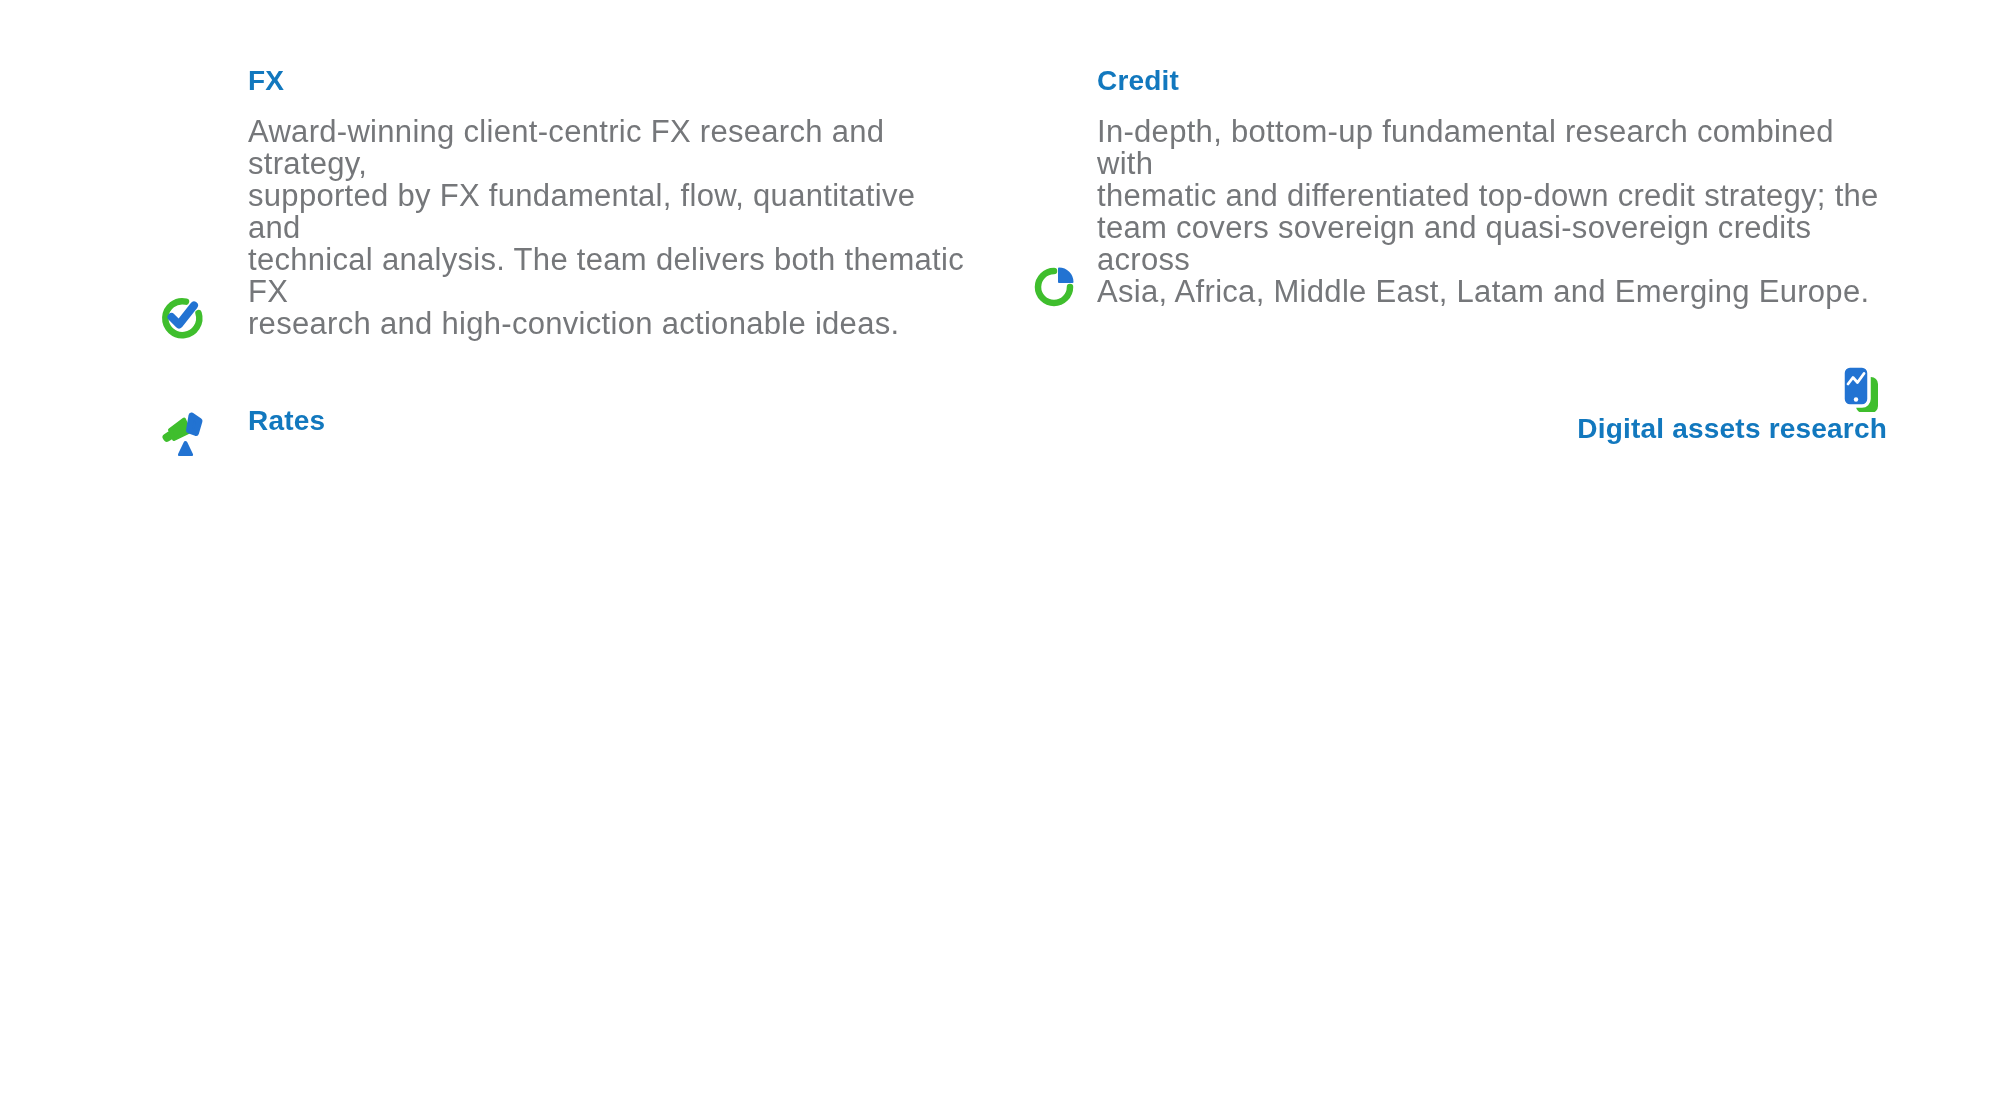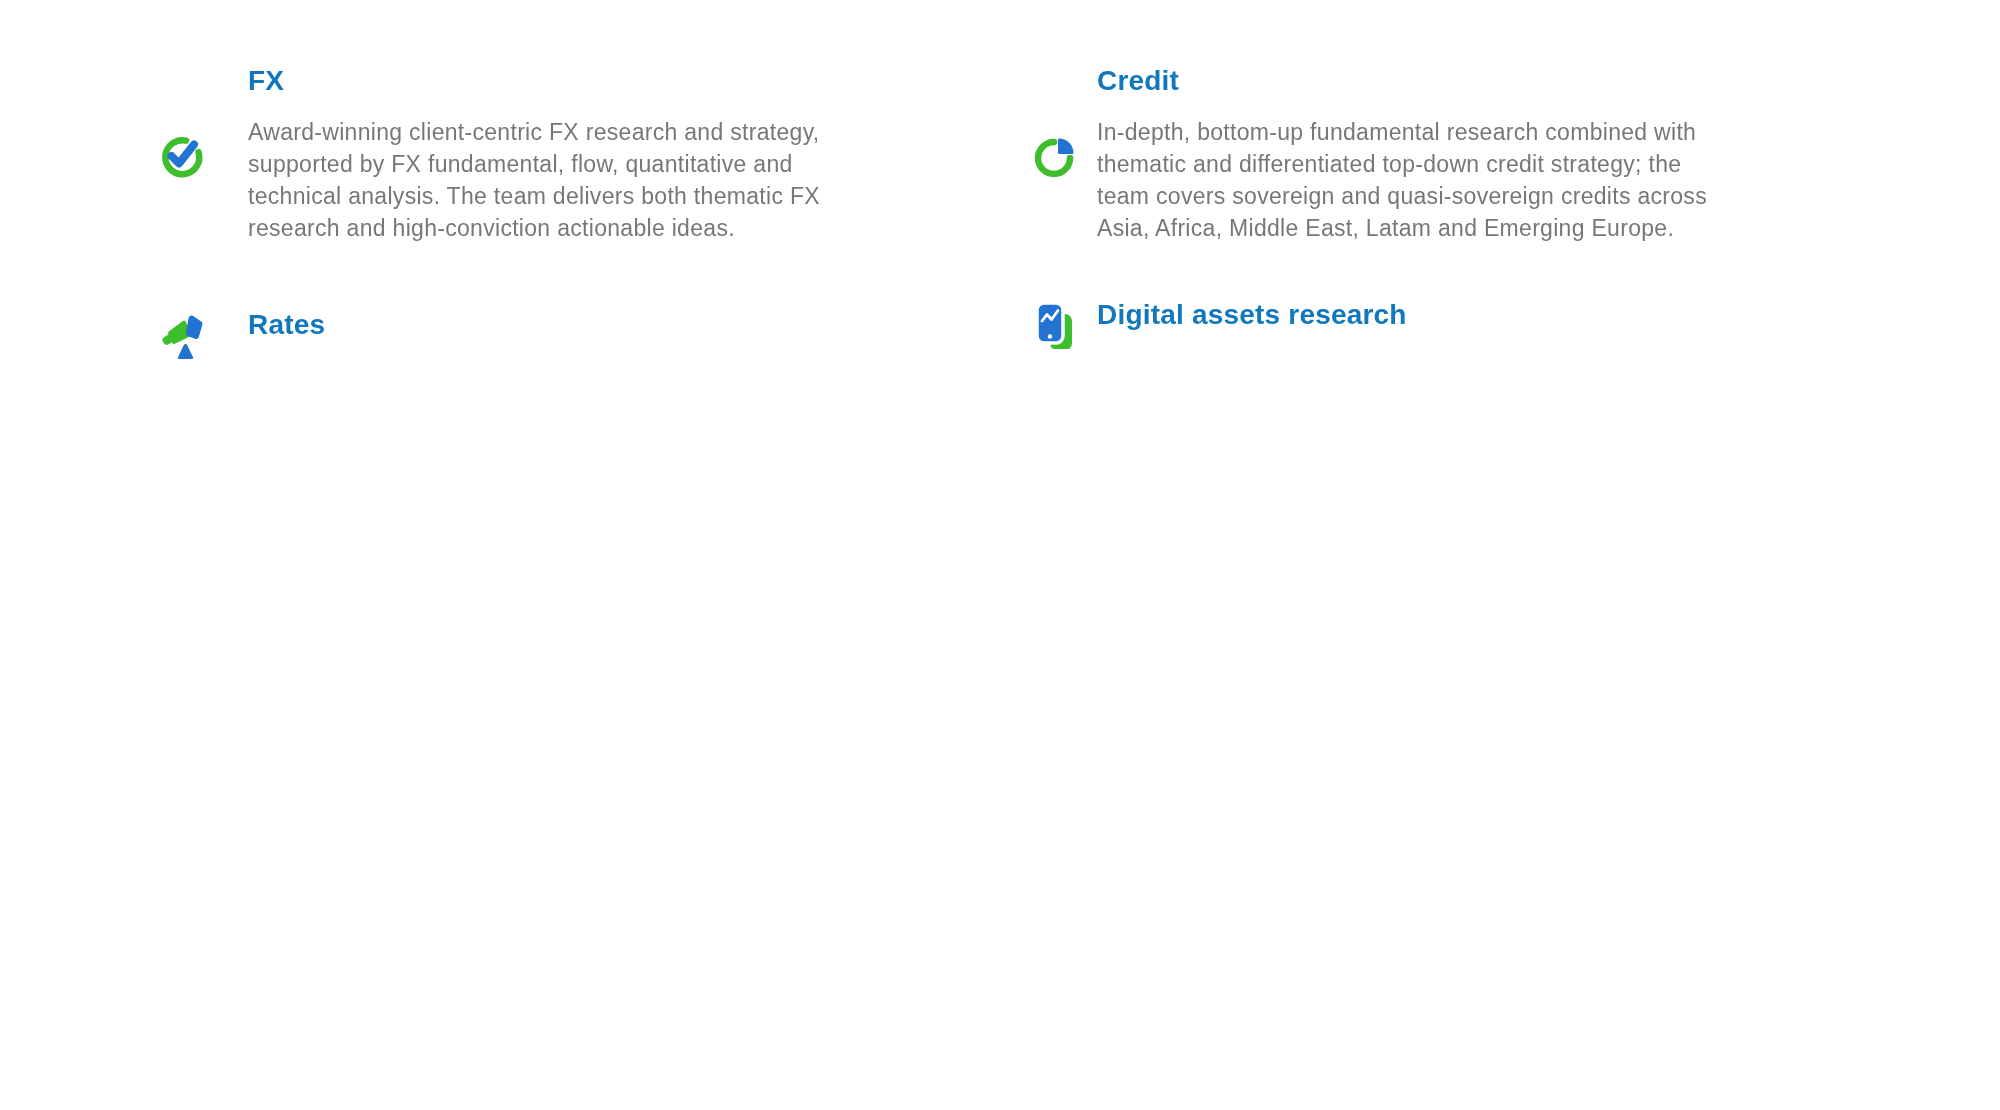--- a/index.html
+++ b/index.html
@@ -16,45 +16,45 @@
   }
   .col {
     position: absolute;
     top: 64px;
   }
   .col-left  { left: 158px; }
   .col-right { left: 1033px; }
 
   .feature {
     display: flex;
-    align-items: center;
+    align-items: flex-end;
   }
   .col-left  .feature + .feature { margin-top: 64px; }
-  .col-right .feature + .feature { margin-top: 54px; }
+  .col-right .feature + .feature { margin-top: 54px; flex-direction: column; }
 
   .icon-box {
     flex: 0 0 48px;
     width: 48px;
     height: 48px;
     margin-top: 2px;
   }
   .col-left  .feature-text { margin-left: 42px; }
   .col-right .feature-text { margin-left: 16px; }
 
   .feature-title {
     margin: 0 0 18px 0;
     font-size: 28px;
     line-height: 34px;
     font-weight: 700;
     letter-spacing: 0.2px;
     color: #1278be;
   }
   .feature-desc {
     margin: 0;
-    font-size: 23px;
+    font-size: 31px;
     line-height: 32px;
     font-weight: 400;
     letter-spacing: 0.3px;
     color: #75777a;
     white-space: pre-line;
   }
   .col-left  .feature-desc { width: 720px; }
   .col-right .feature-desc { width: 790px; }
 
   svg { display: block; }

